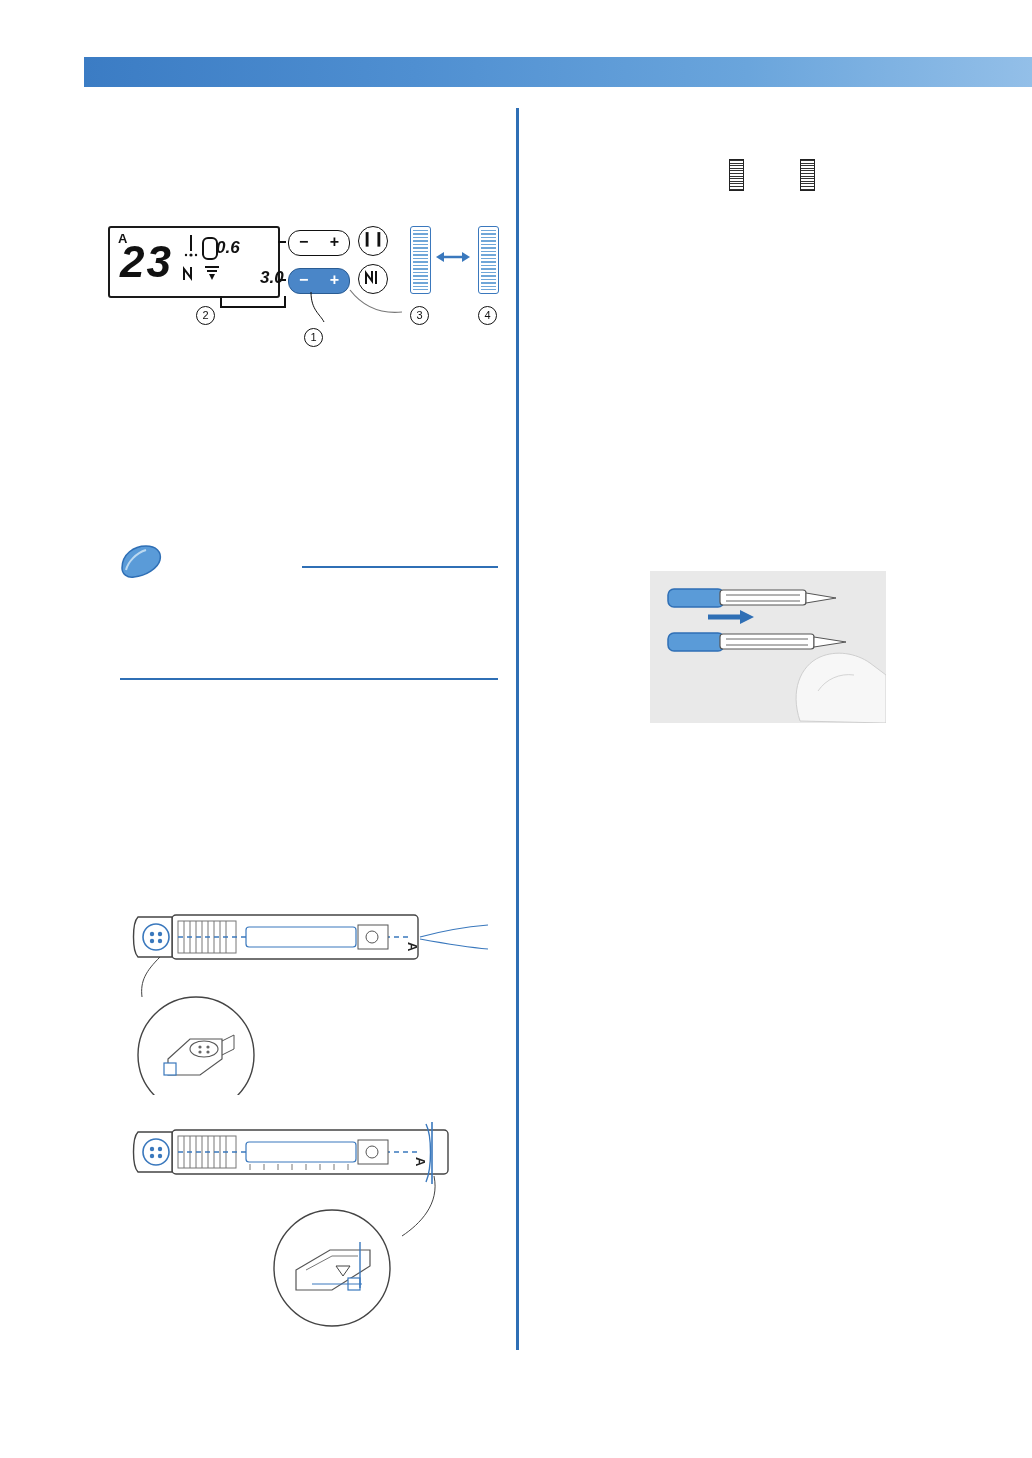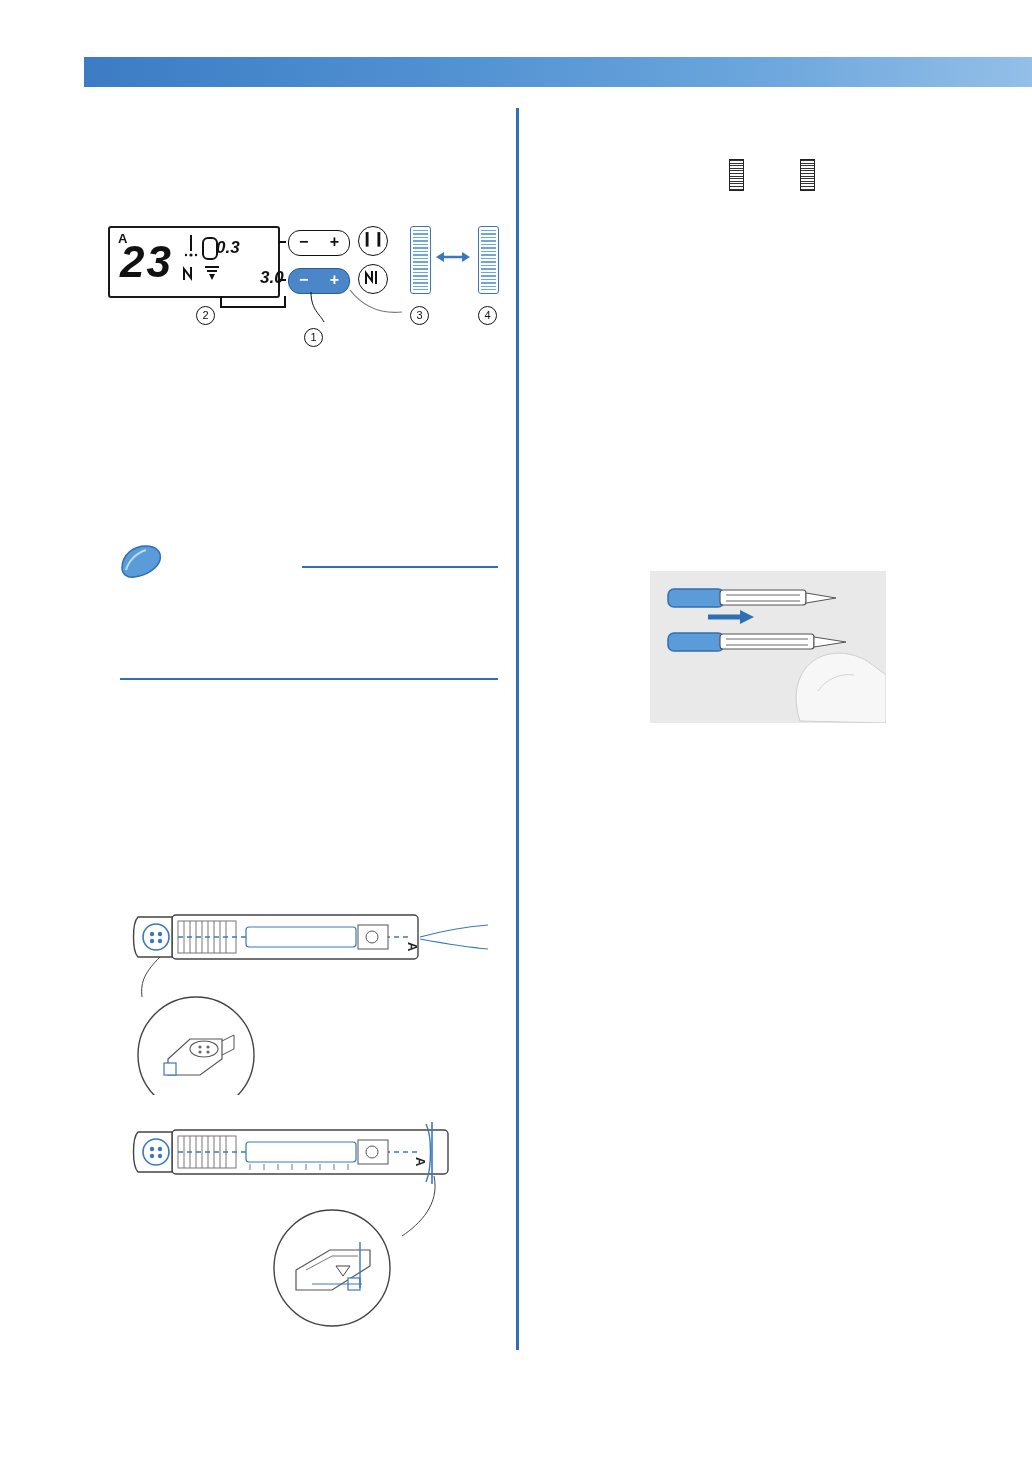--- a/index.html
+++ b/index.html
@@ -254,21 +254,21 @@
     <div class="lcd-number">23</div>
 
     <svg class="lcd-icon" style="left:72px; top:6px;" width="18" height="26" viewBox="0 0 18 26">
       <line x1="9" y1="1" x2="9" y2="17" stroke="#111" stroke-width="2"></line>
       <circle cx="9" cy="21" r="1.6" fill="#111"></circle>
       <circle cx="4" cy="21" r="1.2" fill="#111"></circle>
       <circle cx="14" cy="21" r="1.2" fill="#111"></circle>
     </svg>
 
     <div class="lcd-oval"></div>
-    <div class="lcd-val1">0.3</div>
+    <div class="lcd-val1">0.6</div>
 
     <svg class="lcd-icon" style="left:72px; top:36px;" width="18" height="20" viewBox="0 0 18 20">
       <polyline points="2,16 2,5 9,14 9,3" fill="none" stroke="#111" stroke-width="2"></polyline>
     </svg>
 
     <svg class="lcd-icon" style="left:92px; top:36px;" width="20" height="20" viewBox="0 0 20 20">
       <line x1="3" y1="3" x2="17" y2="3" stroke="#111" stroke-width="2"></line>
       <line x1="5" y1="7" x2="15" y2="7" stroke="#111" stroke-width="2"></line>
       <polygon points="7,10 13,10 10,16" fill="#111"></polygon>
     </svg>

